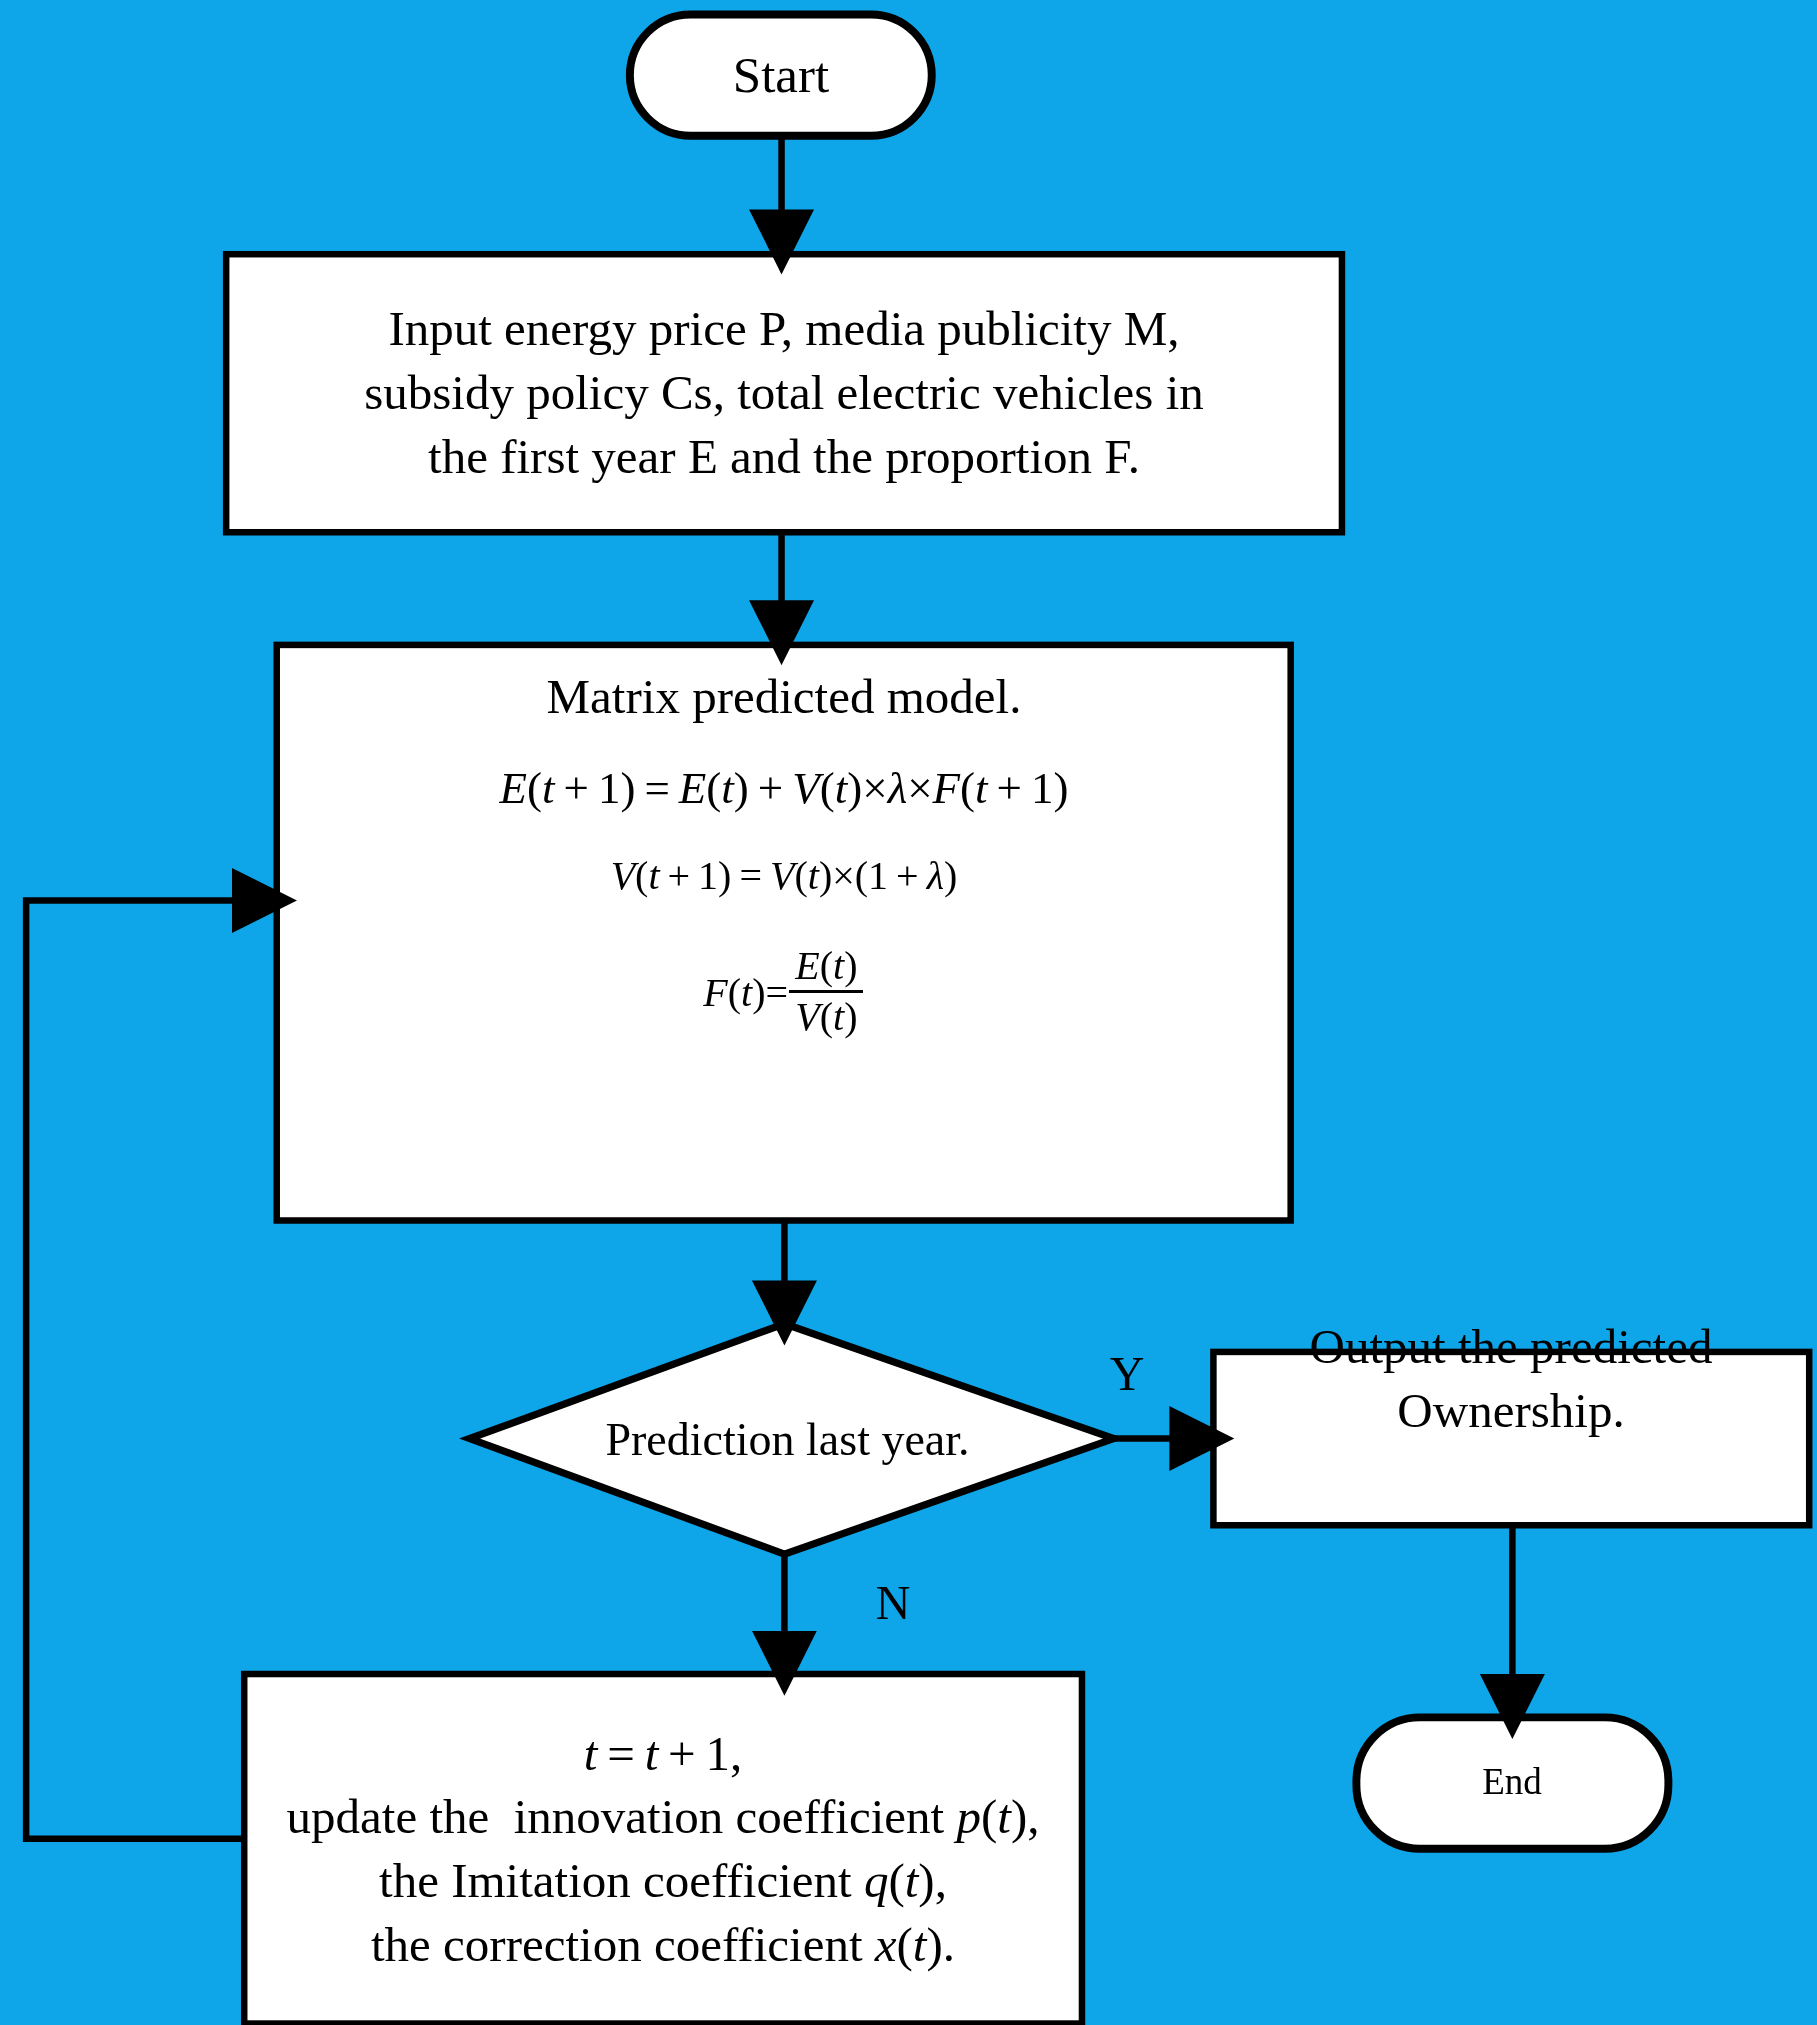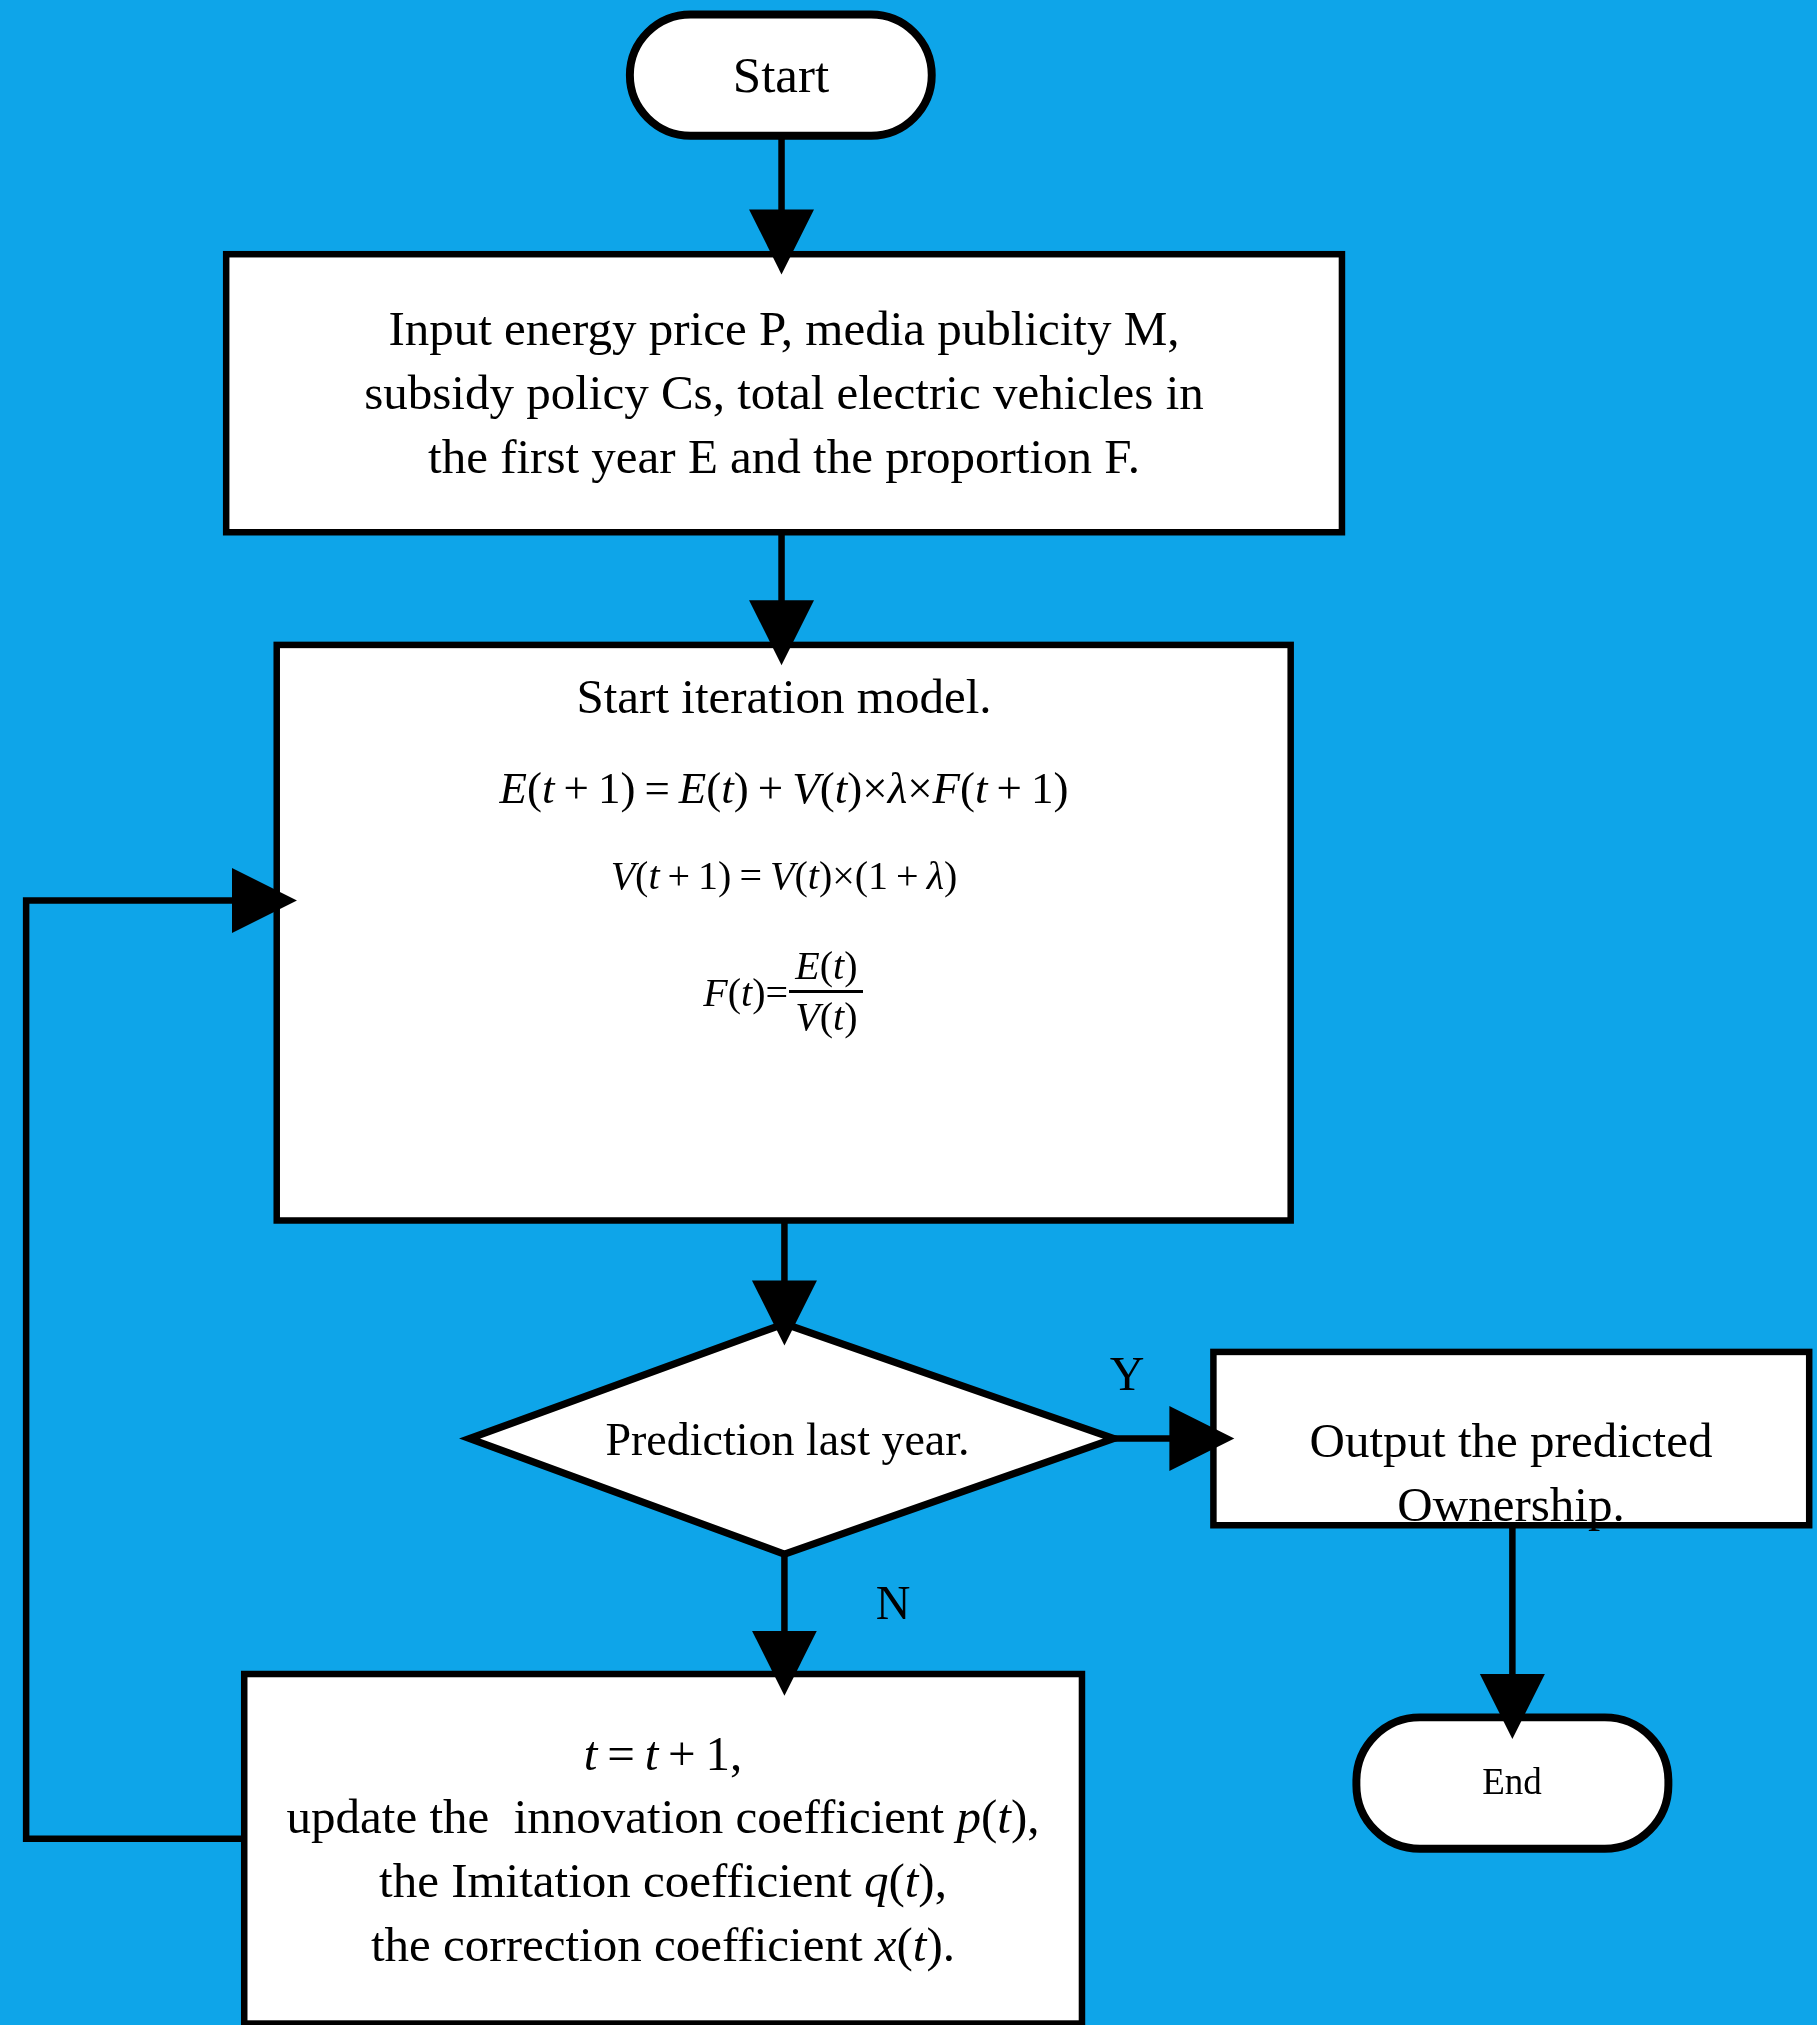--- a/index.html
+++ b/index.html
@@ -107,21 +107,21 @@
     <span>Start</span>
   </div>
 
   <div class="node-text t-io" style="left:226px; top:254px; width:1116px; height:278px;">
     <span>Input energy price P, media publicity M,</span>
     <span>subsidy policy Cs, total electric vehicles in</span>
     <span>the first year E and the proportion F.</span>
   </div>
 
   <div class="node-text t-model-title" style="left:277px; top:664px; width:1014px; height:65px;">
-    <span>Start iteration model.</span>
+    <span>Matrix predicted model.</span>
   </div>
 
   <div class="eqline" style="left:277px; top:762px; width:1014px;">
     <span class="eq">
       <i class="v">E</i>(<i class="v">t</i> + 1) = <i class="v">E</i>(<i class="v">t</i>) + <i class="v">V</i>(<i class="v">t</i>)×<i class="v">λ</i>×<i class="v">F</i>(<i class="v">t</i> + 1)
     </span>
   </div>
 
   <div class="eqline" style="left:277px; top:852px; width:1014px;">
     <span class="eq-sm">
@@ -146,21 +146,21 @@
   </div>
 
   <div class="node-text t-branch" style="left:1098px; top:1345px; width:58px; height:58px;">
     <span>Y</span>
   </div>
 
   <div class="node-text t-branch" style="left:864px; top:1574px; width:58px; height:58px;">
     <span>N</span>
   </div>
 
-  <div class="node-text t-io" style="left:1213px; top:1386px; width:596px; height:173px;">
+  <div class="node-text t-io" style="left:1213px; top:1292px; width:596px; height:173px;">
     <span>Output the predicted</span>
     <span>Ownership.</span>
   </div>
 
   <div class="node-text t-io" style="left:244px; top:1674px; width:838px; height:350px;">
     <span>
       <i class="v">t</i> = <i class="v">t</i> + 1,
     </span>
     <span>
       update the&nbsp; innovation coefficient <i class="v">p</i>(<i class="v">t</i>),

